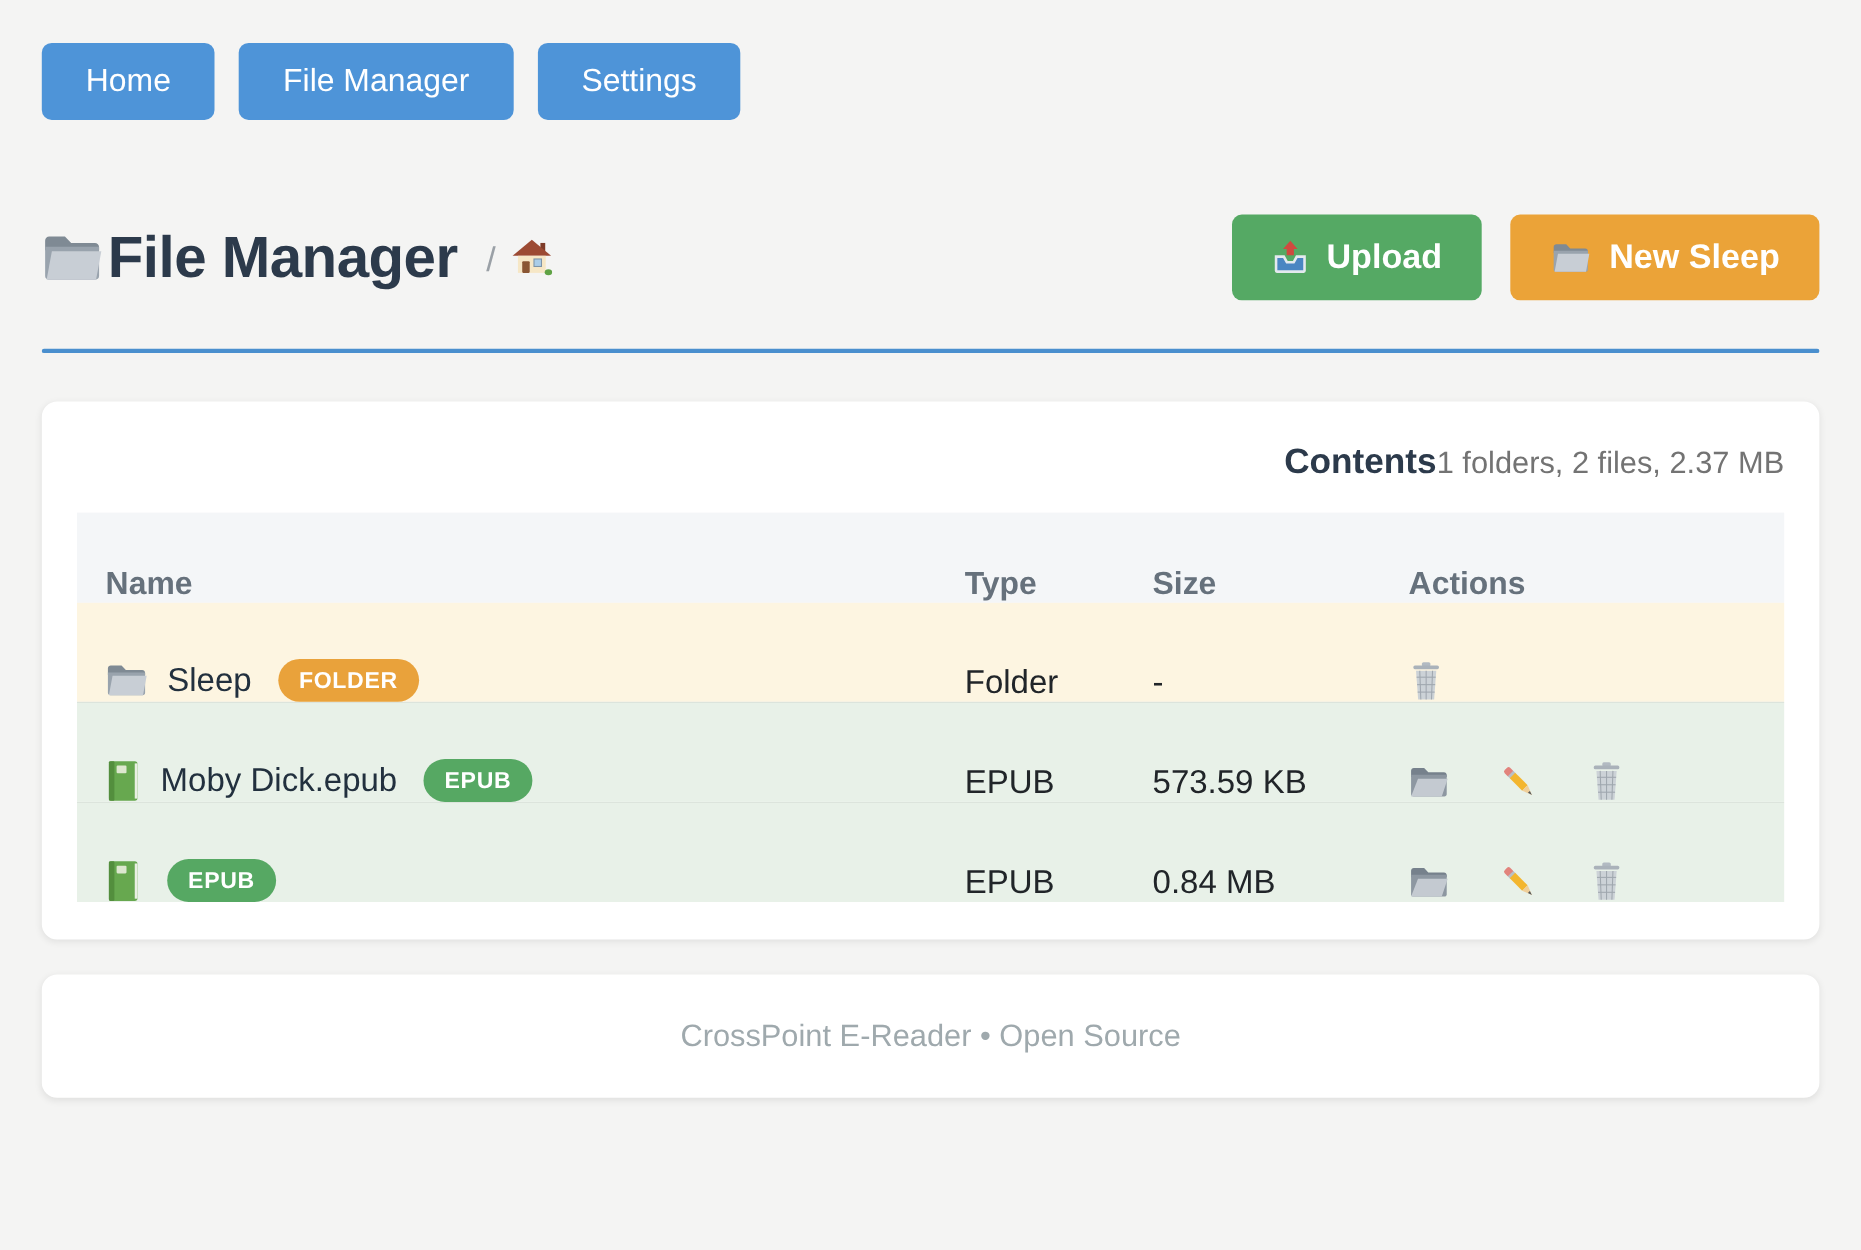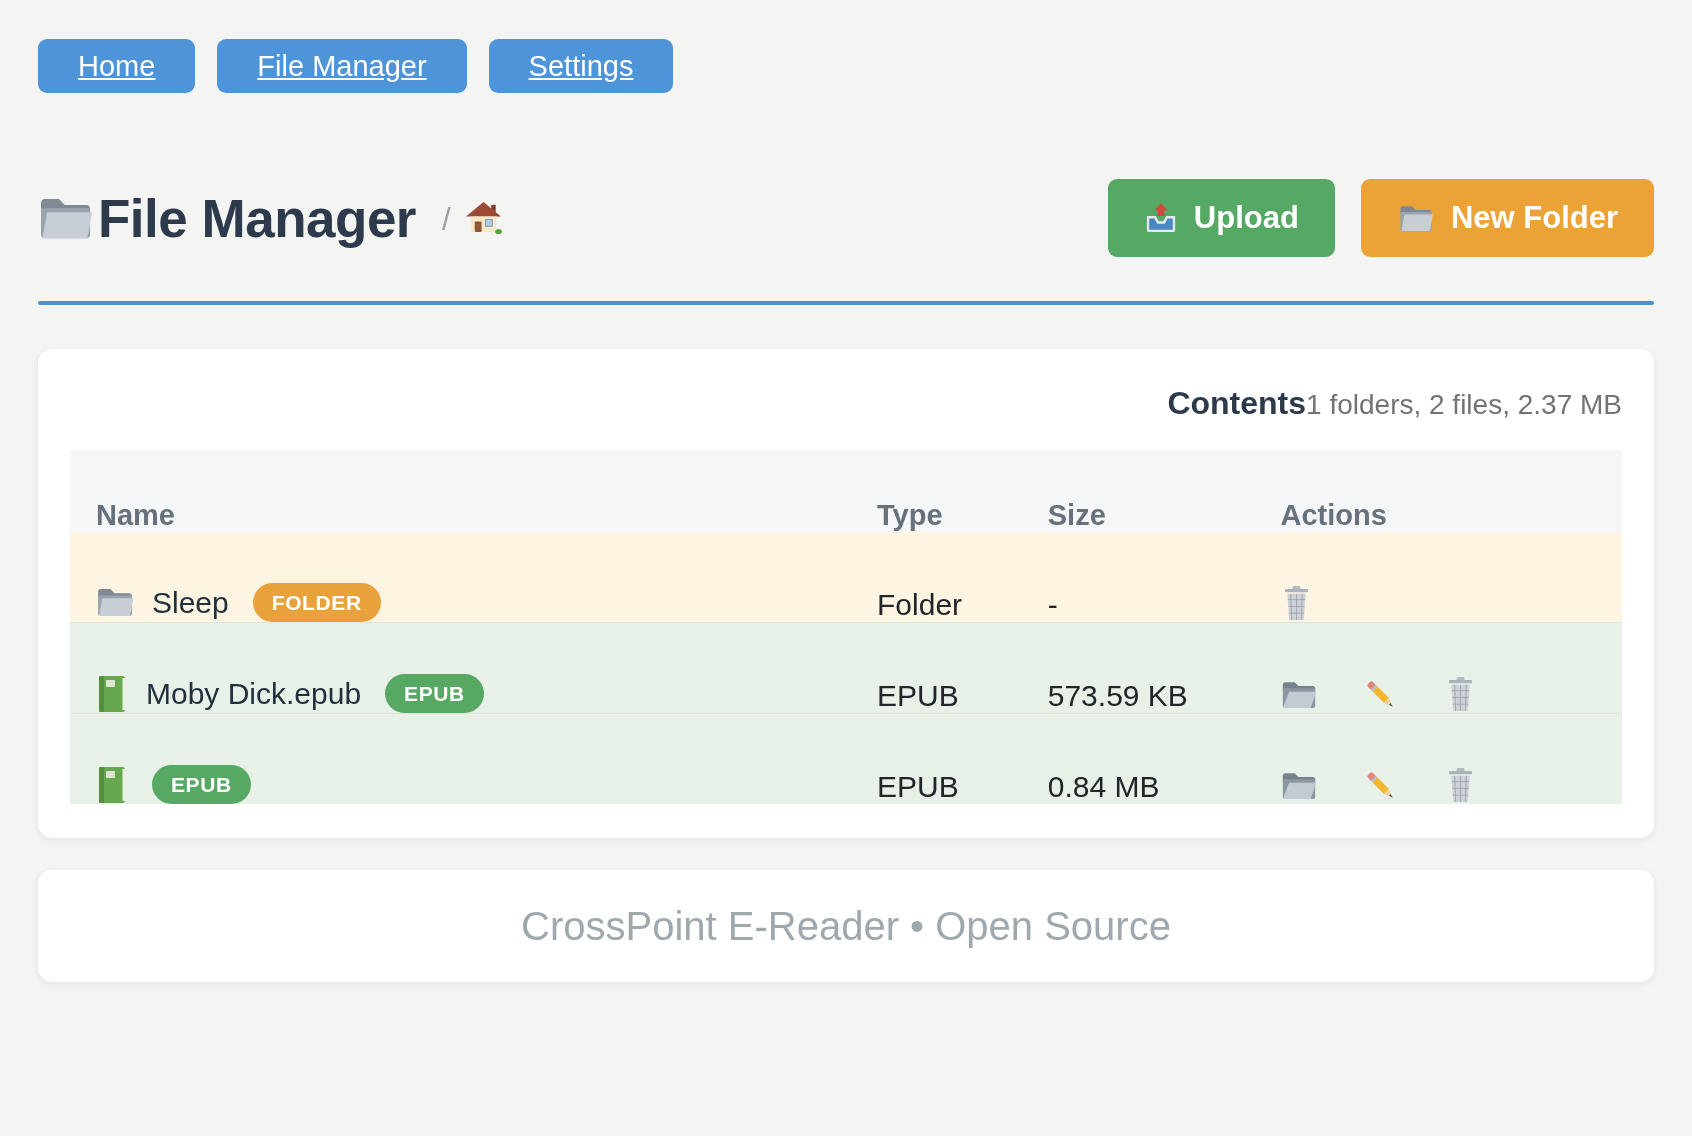--- a/index.html
+++ b/index.html
@@ -7,24 +7,23 @@
     width:1692px;height:1136px;overflow:hidden;
     background:#f4f4f3;color:#212529;
     font-family:"Liberation Sans","DejaVu Sans",sans-serif;
     -webkit-font-smoothing:antialiased;
   }
   .page{padding:39px 38px 0;box-sizing:border-box}
 
   
   .top-nav{display:flex;gap:22px}
   .nav-btn{
-    height:54px;padding:0 40px;font-size:29px;color:#fff;
+    height:70px;padding:0 40px;font-size:29px;color:#fff;
     background:var(--nav-blue);border:none;border-radius:9px;cursor:pointer;
     font-family:inherit;
-    text-decoration:underline;
   }
 
   
   .header-row{margin-top:86px;display:flex;justify-content:space-between;align-items:center}
   .title-wrap{display:flex;align-items:center}
   .page-title{font-size:53px;font-weight:700;color:#2c3a4b;margin:0;letter-spacing:-0.5px}
   .title-icon{margin-right:22px}
   .crumb{display:flex;align-items:flex-end;gap:14px;margin-left:26px;padding-bottom:2px}
   .crumb-sep{font-size:31px;color:#9aa0a6;line-height:1}
   .crumb-home{cursor:pointer}
@@ -60,21 +59,21 @@
   .c-actions{width:22%;display:flex;align-items:center;gap:46px}
   .fname{color:#22303e}
   .badge{
     margin-left:6px;color:#fff;font-size:21px;font-weight:700;letter-spacing:.6px;
     padding:9px 19px;border-radius:999px;line-height:1;
   }
   .action-btn{background:none;border:none;padding:0;cursor:pointer;display:flex}
 
   
   .footer-card{margin-top:32px;height:112px;display:flex;align-items:center;justify-content:center}
-  .footer-text{font-size:40px;color:#9fa9ad}
+  .footer-text{font-size:28px;color:#9fa9ad}
 
   .icon{display:inline-flex;vertical-align:middle}
   .icon svg{display:block}
 </style>
 </head>
 <body style="--nav-blue: #4e94d8; --green: #55a964; --orange: #eba338; --rule: #4a8fce; --folder-row: #fdf5e1; --file-row: #e8f1e8;">
 
 <div class="page">
 
   <nav class="top-nav">
@@ -119,21 +118,21 @@
         <span>Upload</span>
       </button>
       <button class="btn newfolder">
         <span class="icon" style="transform:scale(.92)">
   <svg viewBox="0 0 40 33" width="38" height="31">
     <path d="M2 5c0-1.6 1.2-2.8 2.8-2.8h10.4l4.2 4.4h15.8c1.6 0 2.8 1.2 2.8 2.8v2H2z" fill="#7f8a94"></path>
     <path d="M2 9h36v19.6c0 1.4-1 2.4-2.5 2.4h-31C3 31 2 30 2 28.6z" fill="#99a3ad"></path>
     <path d="M6.5 12h33L36 31H3z" fill="#c8ced5"></path>
   </svg>
 </span>
-        <span>New Folder</span>
+        <span>New Sleep</span>
       </button>
     </div>
   </div>
 
   <hr class="rule">
 
   <section class="card contents-card">
     <div class="card-head">
       <span class="card-title">Contents</span>
       <span class="card-stats">1 folders, 2 files, 2.37 MB</span>

